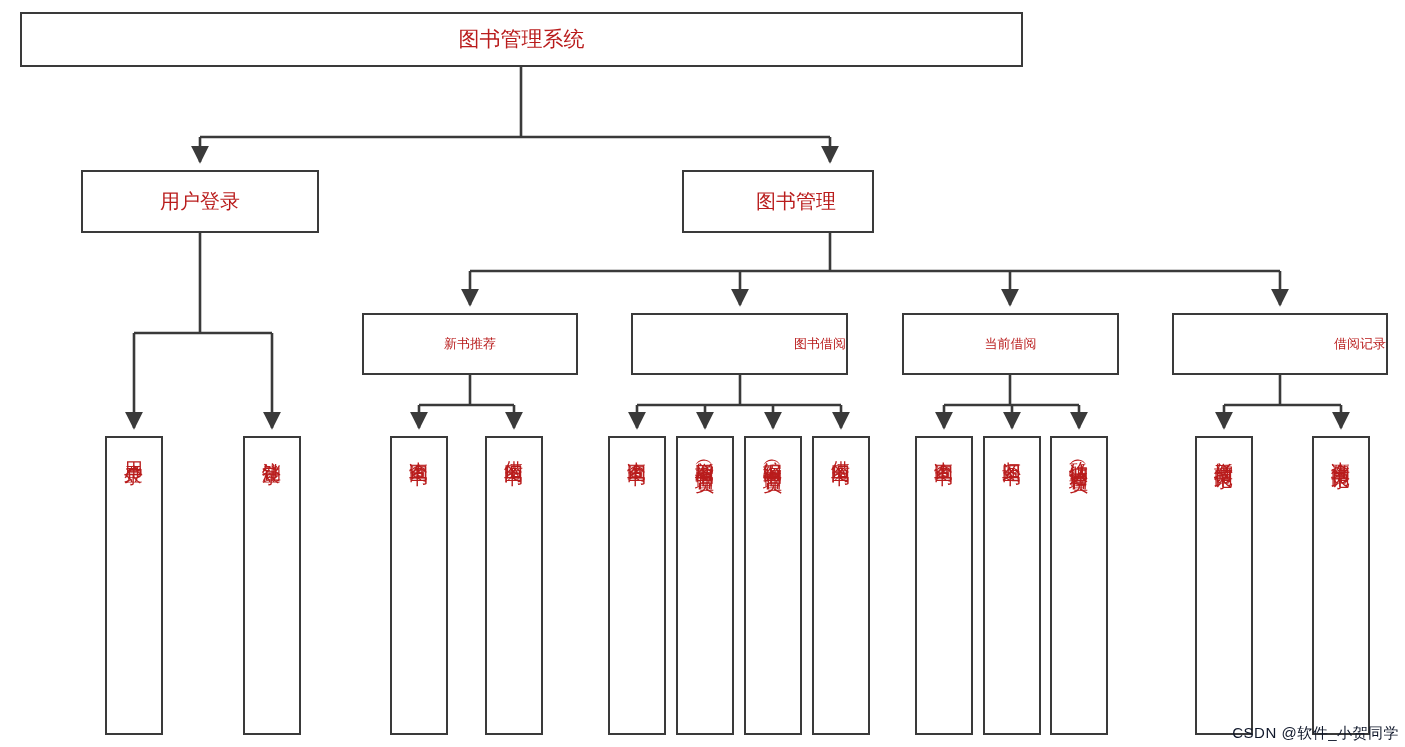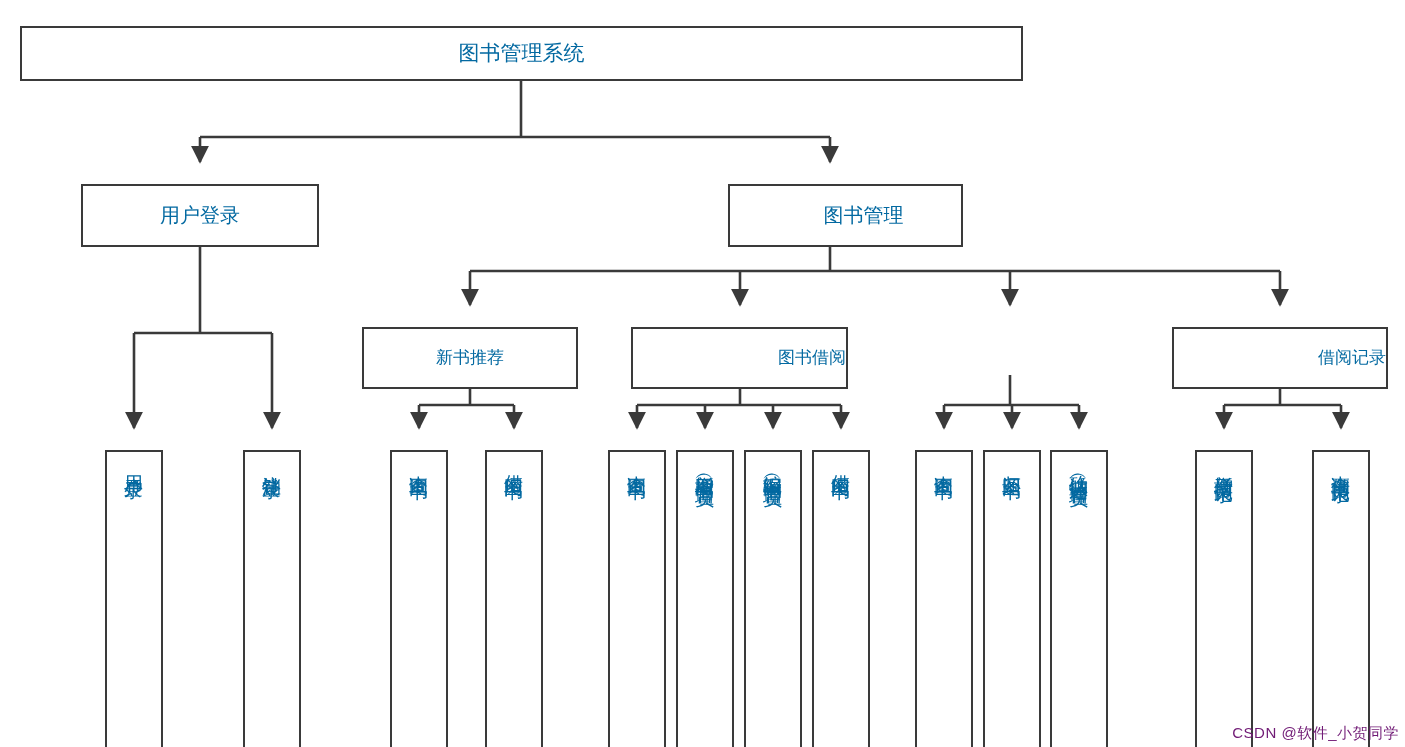--- a/index.html
+++ b/index.html
@@ -27,32 +27,31 @@
     pointer-events: none;
   }
   .node {
     position: absolute;
     box-sizing: border-box;
     background: #ffffff;
     border: 2px solid #3a3a3a;
     display: flex;
     align-items: center;
     justify-content: center;
-    color: #0369a1;
+    color: #b91c1c;
     z-index: 2;
-    margin-top: 14px;
   }
   .node.root {
     font-size: 21px;
   }
   .node.lvl1 {
     font-size: 20px;
   }
   .node.lvl2 {
-    font-size: 17px;
+    font-size: 13px;
   }
   .node.leaf {
     font-size: 19px;
     padding: 8px 0;
     align-items: flex-start;
   }
   .node .label {
     line-height: 1.18;
     white-space: nowrap;
   }
@@ -61,21 +60,21 @@
     text-orientation: upright;
     letter-spacing: 2px;
     white-space: nowrap;
     line-height: 1;
   }
   .watermark {
     position: absolute;
     right: 6px;
     bottom: 4px;
     font-size: 15px;
-    color: #701a75;
+    color: #0f172a;
     z-index: 5;
     white-space: nowrap;
     letter-spacing: 0.5px;
   }
 </style>
 </head>
 <body>
 
 <div id="canvas">
 
@@ -129,29 +128,32 @@
     </g>
   </svg>
 
   <div class="node root" style="left: 20px; top: 12px; width: 1003px; height: 55px;">
     <span class="label">图书管理系统</span>
   </div>
 
   <div class="node lvl1" style="left: 81px; top: 170px; width: 238px; height: 63px;">
     <span class="label">用户登录</span>
   </div>
-  <div class="node lvl1" style="left: 728px; top: 170px; width: 235px; height: 63px; padding-left: 36px;">
+  <div class="node lvl1" style="left: 682px; top: 170px; width: 192px; height: 63px; padding-left: 36px;">
     <span class="label">图书管理</span>
   </div>
 
   <div class="node lvl2" style="left: 362px; top: 313px; width: 216px; height: 62px;">
     <span class="label">新书推荐</span>
   </div>
   <div class="node lvl2" style="left: 631px; top: 313px; width: 217px; height: 62px; justify-content: flex-end;">
     <span class="label">图书借阅</span>
+  </div>
+  <div class="node lvl2" style="left: 902px; top: 313px; width: 217px; height: 62px;">
+    <span class="label">当前借阅</span>
   </div>
   <div class="node lvl2" style="left: 1172px; top: 313px; width: 216px; height: 62px; justify-content: flex-end;">
     <span class="label">借阅记录</span>
   </div>
 
   <div class="node leaf" style="left: 105px; top: 436px; width: 58px; height: 299px;">
     <span class="label">用户登录</span>
   </div>
   <div class="node leaf" style="left: 243px; top: 436px; width: 58px; height: 299px;">
     <span class="label">注销登录</span>

